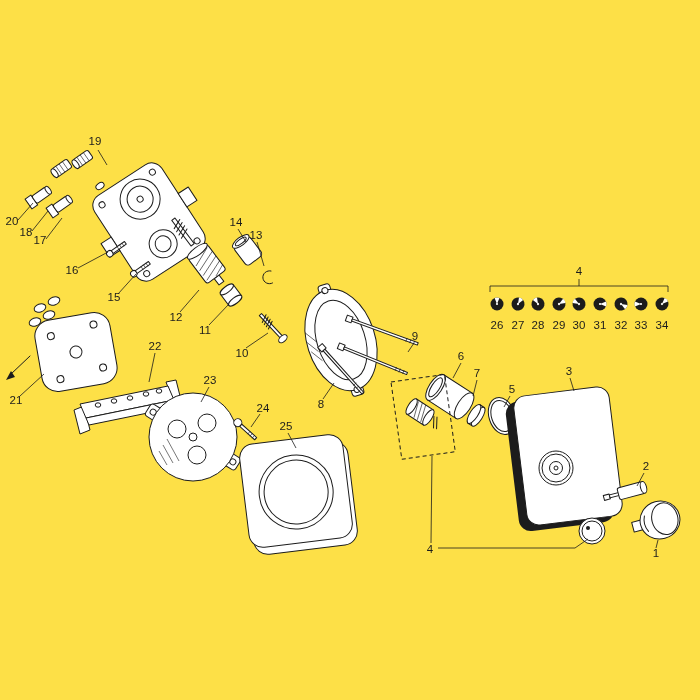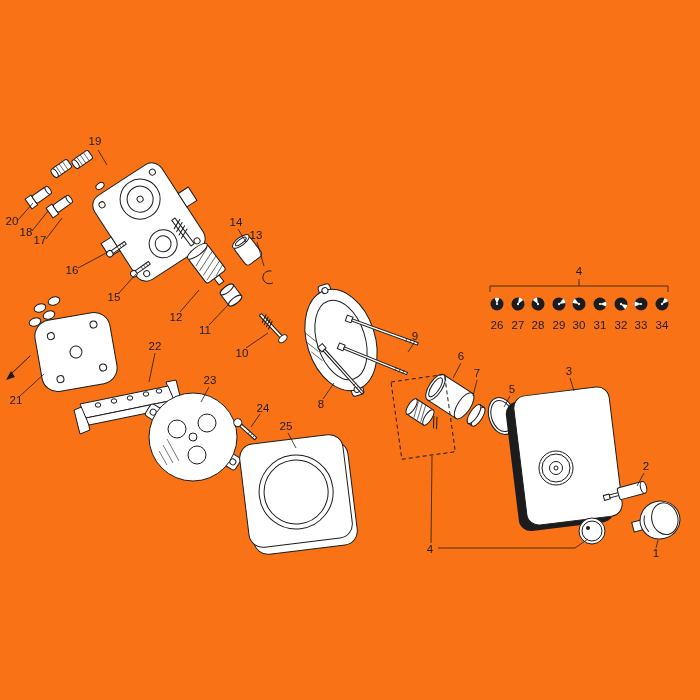--- a/index.html
+++ b/index.html
@@ -1,16 +1,16 @@
 <!DOCTYPE html>
 <html><head>
 <meta charset="utf-8">
 <style>
   html,body{margin:0;padding:0;background:#ffffff;}
-  .stage{position:relative;width:700px;height:700px;background:#f97316;overflow:hidden;}
+  .stage{position:relative;width:700px;height:700px;background:#fde047;overflow:hidden;}
   svg{display:block;}
   .ln{fill:none;stroke:#1c1c1c;stroke-width:1;stroke-linecap:round;stroke-linejoin:round;}
   .fw{fill:#ffffff;stroke:#1c1c1c;stroke-width:1;stroke-linejoin:round;}
   .fd{fill:#1c1c1c;stroke:none;}
   .hatch{fill:none;stroke:#1c1c1c;stroke-width:0.6;}
   .leader{fill:none;stroke:#1c1c1c;stroke-width:0.8;}
   .dash{fill:none;stroke:#1c1c1c;stroke-width:1;stroke-dasharray:4 3;}
   .callout{font:11.5px "Liberation Sans", sans-serif;fill:#1c1c1c;}
 </style>
 </head>

